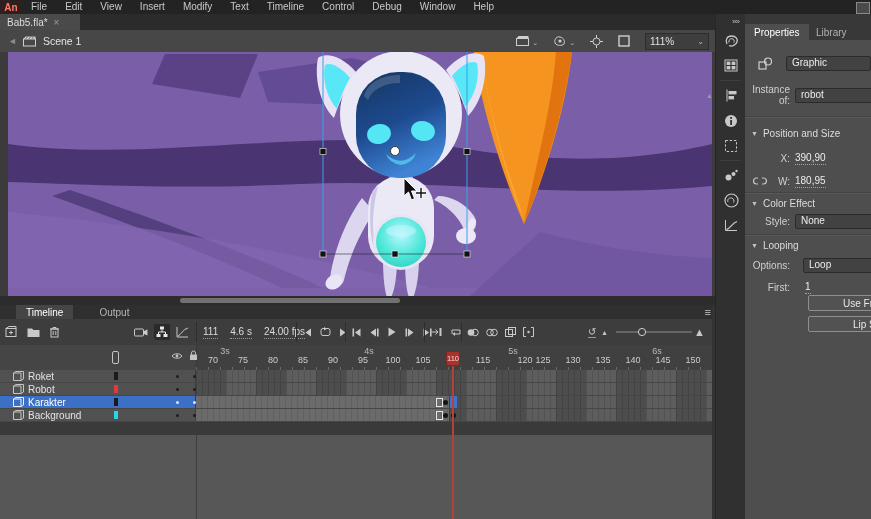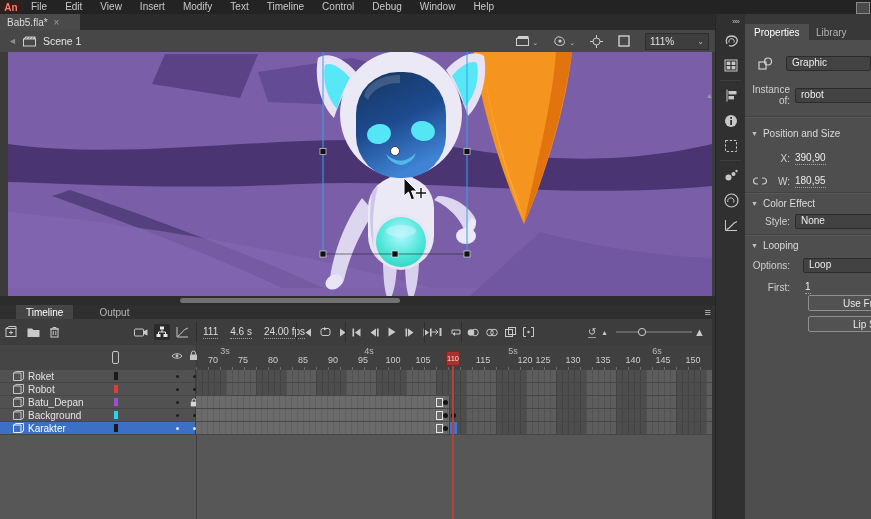--- a/index.html
+++ b/index.html
@@ -508,41 +508,38 @@
               </svg>
             </span>
           <span>Robot</span>
           <span class="swatch" style="background-color: rgb(224, 58, 58);"></span>
           <span class="dotv"></span>
           <span class="dotl"></span>
         </div>
         <div class="cells cells-empty"></div>
       </div>
 
-      <div class="tl-row">
+
+      <div class="tl-row selected">
         <div class="namecol">
           <span class="layer-ico">
               <svg width="11" height="10" viewBox="0 0 11 10">
-                <path d="M0.5,9.5 V2 L3,0.5 H10.5 V8 L8,9.5 Z M0.5,2 H8 M8,2 V9.5" fill="none" stroke="#c4c4c4"></path>
+                <path d="M0.5,9.5 V2 L3,0.5 H10.5 V8 L8,9.5 Z M0.5,2 H8 M8,2 V9.5" fill="none" stroke="#eee"></path>
               </svg>
             </span>
-          <span>Batu_Depan</span>
-          <span class="swatch" style="background-color: rgb(154, 79, 214);"></span>
+          <span>Karakter</span>
+          <span class="swatch" style="background-color: rgb(26, 26, 26);"></span>
           <span class="dotv"></span>
-          <span style="position:absolute;left:190px;top:2px;">
-              <svg width="8" height="9" viewBox="0 0 8 9">
-                <rect x="0.8" y="3.8" width="6.4" height="4.6" fill="#d8d8d8"></rect>
-                <path d="M2.2,3.8 V2.6 a1.8,1.8 0 0 1 3.6,0 V3.8" fill="none" stroke="#d8d8d8"></path>
-              </svg>
-            </span>
+          <span class="dotl"></span>
         </div>
         <div class="cells cells-empty">
           <div class="span"></div>
           <div class="end-rect"></div>
           <div class="kf-dot"></div>
+          <div class="sel-cell"></div>
         </div>
       </div>
 
       <div class="tl-row">
         <div class="namecol">
           <span class="layer-ico">
               <svg width="11" height="10" viewBox="0 0 11 10">
                 <path d="M0.5,9.5 V2 L3,0.5 H10.5 V8 L8,9.5 Z M0.5,2 H8 M8,2 V9.5" fill="none" stroke="#c4c4c4"></path>
               </svg>
             </span>
@@ -551,40 +548,20 @@
           <span class="dotv"></span>
           <span class="dotl"></span>
         </div>
         <div class="cells cells-empty">
           <div class="span"></div>
           <div class="end-rect"></div>
           <div class="kf-dot"></div>
           <div class="kf-dot2"></div>
         </div>
       </div>
-
-      <div class="tl-row selected">
-        <div class="namecol">
-          <span class="layer-ico">
-              <svg width="11" height="10" viewBox="0 0 11 10">
-                <path d="M0.5,9.5 V2 L3,0.5 H10.5 V8 L8,9.5 Z M0.5,2 H8 M8,2 V9.5" fill="none" stroke="#eee"></path>
-              </svg>
-            </span>
-          <span>Karakter</span>
-          <span class="swatch" style="background-color: rgb(26, 26, 26);"></span>
-          <span class="dotv"></span>
-          <span class="dotl"></span>
-        </div>
-        <div class="cells cells-empty">
-          <div class="span"></div>
-          <div class="end-rect"></div>
-          <div class="kf-dot"></div>
-          <div class="sel-cell"></div>
-        </div>
-      </div>
     </div>
 
     <div class="tl-below">
       <div class="divline"></div>
     </div>
     <div class="right-gap"></div>
 
     <div class="playhead-line"></div>
     <div class="playhead-marker">
       <span>110</span>

